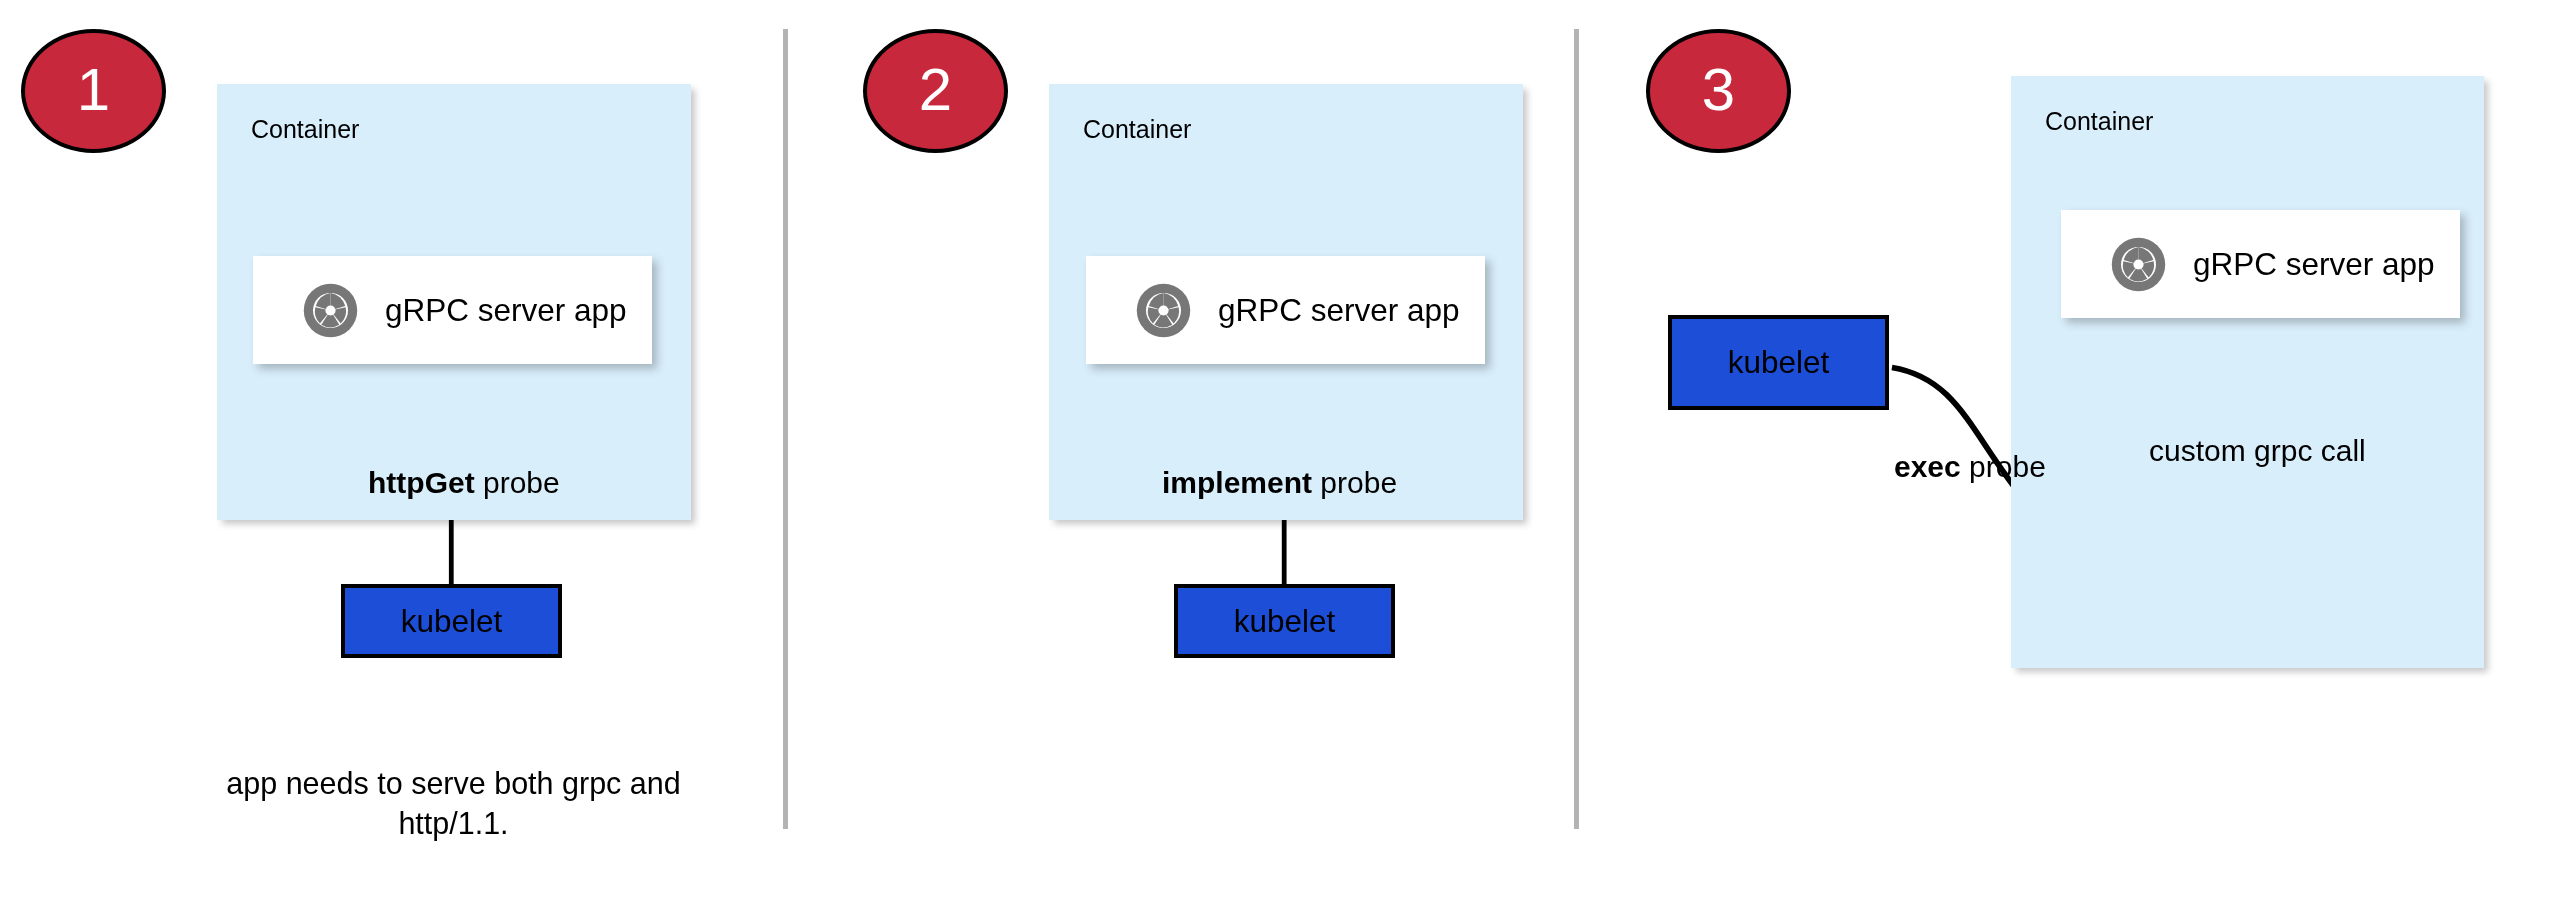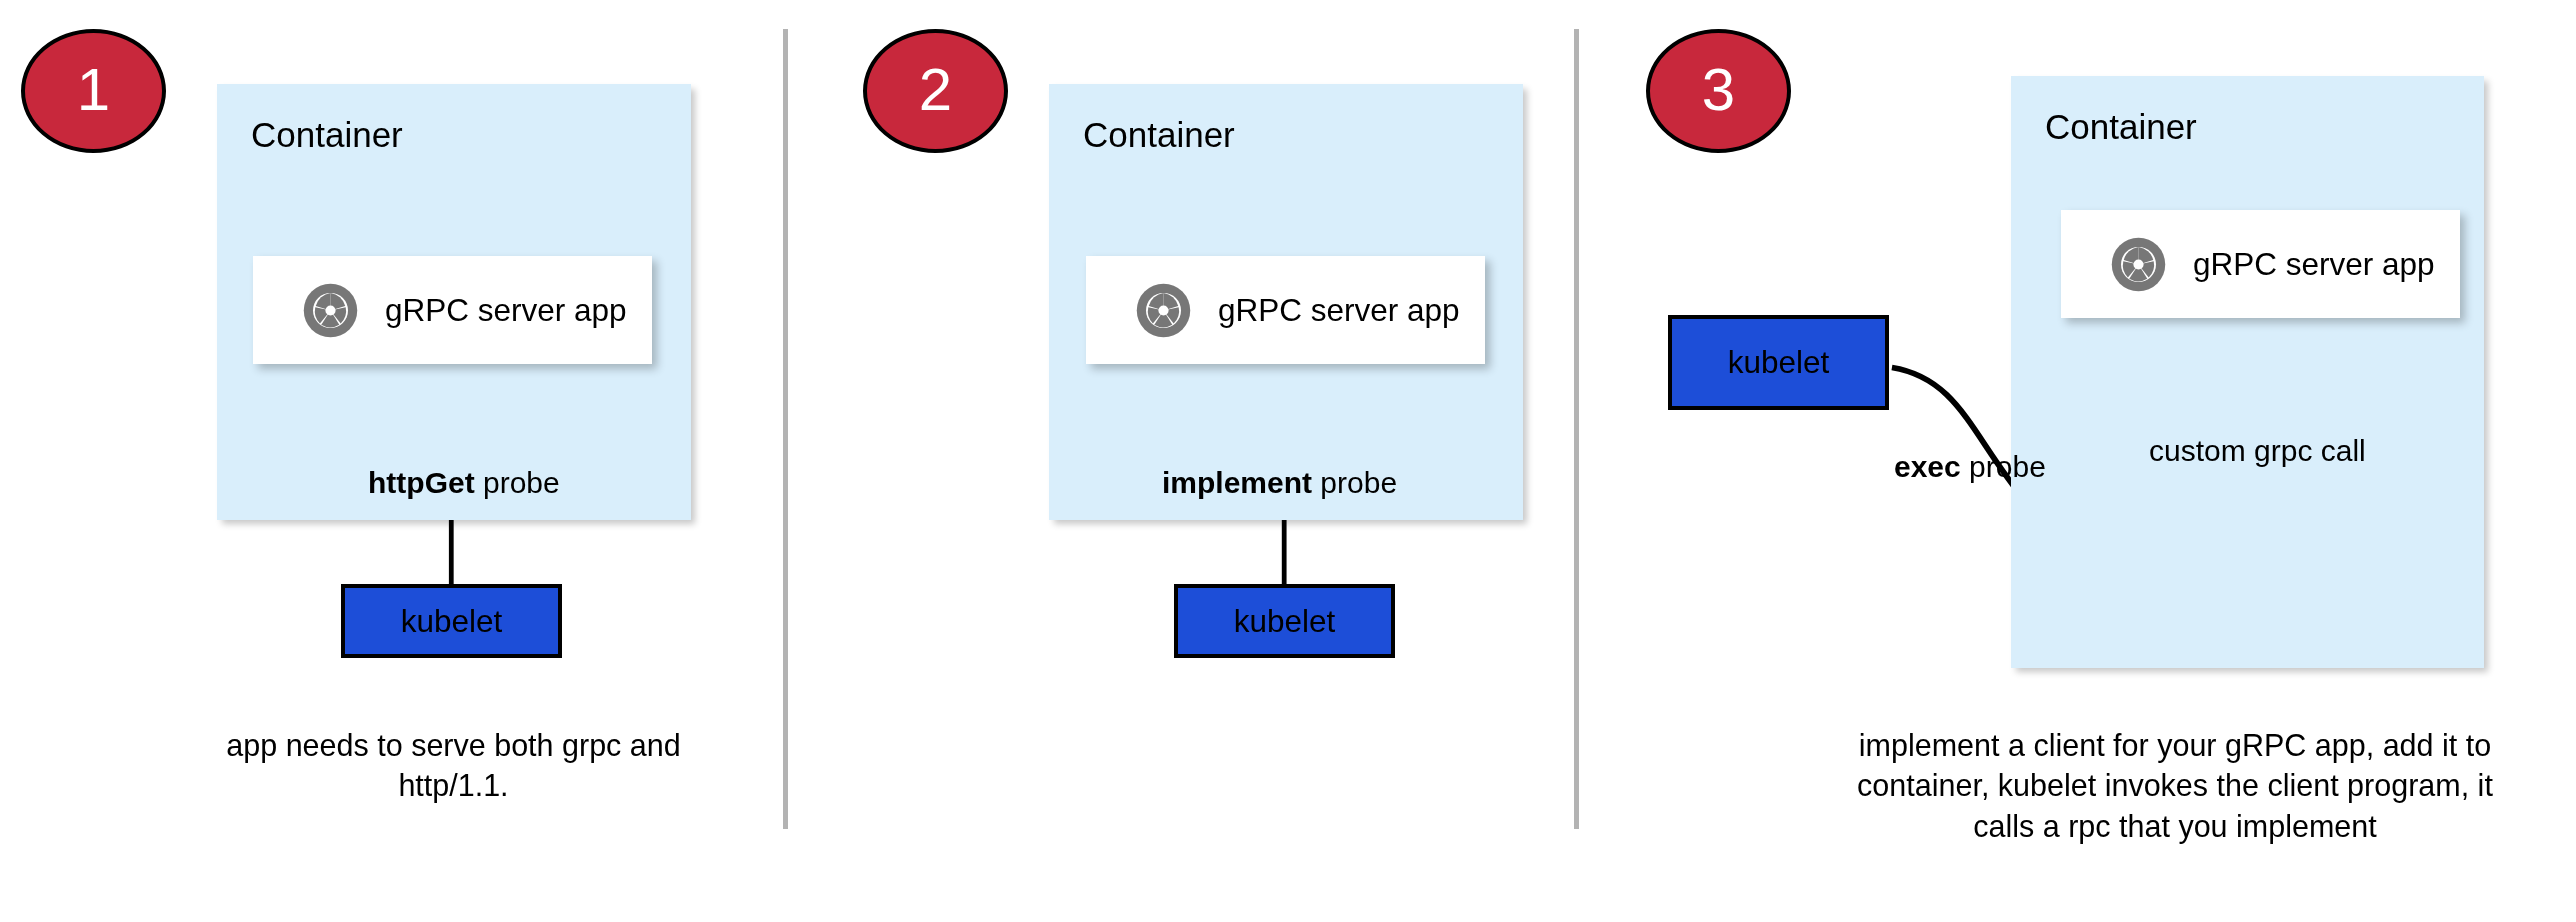--- a/index.html
+++ b/index.html
@@ -40,21 +40,21 @@
 
   
   .container-box{
     position:absolute;
     background:#d9eefb;
     box-shadow:4.8px 4.8px 6.7px rgba(0,0,0,0.22);
   }
   .container-label{
     position:absolute;
     left:34px;top:30.5px;
-    font-size:35px;color:#000;
+    font-size:25px;color:#000;
   }
   #container-1{left:217px;top:84px;width:474px;height:436px;}
   #container-2{left:1049px;top:84px;width:474px;height:436px;}
   #container-3{left:2011px;top:76px;width:473px;height:592px;}
 
   
   .app-card{
     position:absolute;
     background:#ffffff;
     box-shadow:4.8px 4.8px 8.6px rgba(0,0,0,0.24);
@@ -102,21 +102,21 @@
   #probe-label-3{left:1894px;top:450px;}
   #call-label-3{left:2149px;top:434px;}
 
   
   .arrows{position:absolute;left:0;top:0;width:2576px;height:923px;pointer-events:none;}
 
   
   .caption{
     position:absolute;
     font-size:30.5px;color:#000;
-    text-align:center;line-height:1.32;
+    text-align:center;line-height:1.32;margin-top:38px;
   }
   #caption-1{left:215px;top:725px;width:477px;}
   #caption-2{left:1048px;top:725px;width:477px;}
   #caption-3{left:1841px;top:725px;width:668px;}
 </style>
 </head>
 <body>
 
 <div class="stage">
 
@@ -230,16 +230,15 @@
 
   <div class="kubelet-box" id="kubelet-3">kubelet</div>
 
   <div class="probe-label" id="probe-label-3">
     <b>exec</b><span> probe</span>
   </div>
 
   <div class="probe-label" id="call-label-3">custom grpc call</div>
 
 
-  <div class="caption" id="caption-3">implement a client for your gRPC app, add it to container, kubelet invokes the client program, it calls a rpc that you implement</div>
 
 </div>
 
 
 </body></html>

